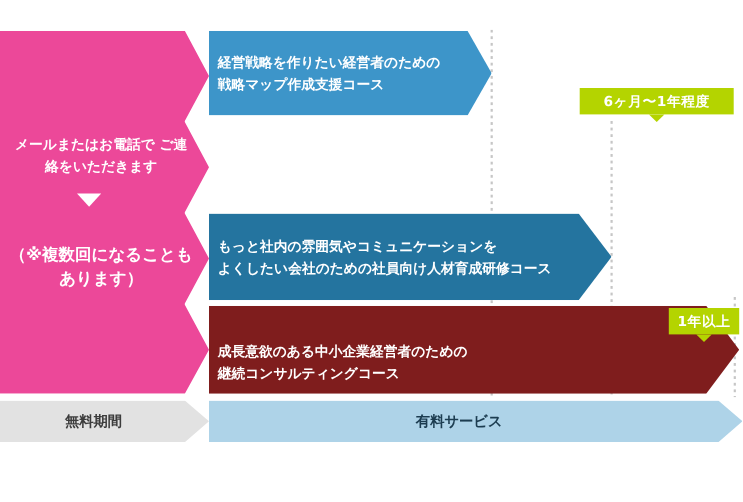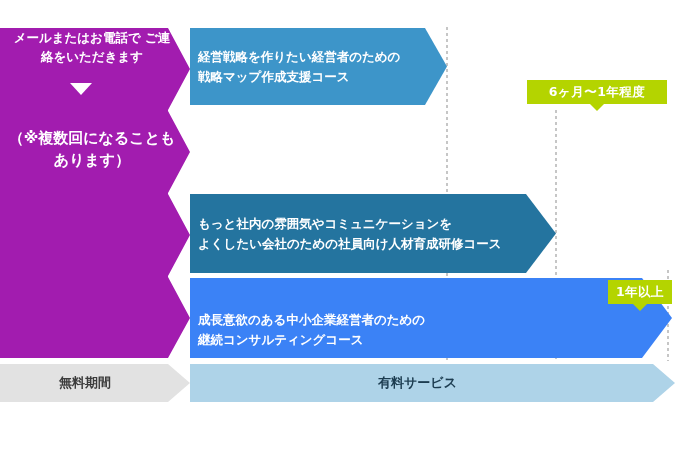--- a/index.html
+++ b/index.html
@@ -32,21 +32,21 @@
     z-index: 1;
   }
 
   
   .left-panel {
     position: absolute;
     left: 0;
     top: 28px;
     width: 190px;
     height: 330px;
-    background: #a21caf;
+    background: #ec4899;
     z-index: 2;
     -webkit-clip-path: polygon(
         0 0,
         168px 0,
         190px 41px,
         168px 82px,
         168px 83px,
         190px 124px,
         168px 165px,
         168px 166px,
@@ -67,21 +67,21 @@
         168px 166px,
         190px 207px,
         168px 248px,
         168px 249px,
         190px 290px,
         168px 330px,
         0 330px);
     display: flex;
     flex-direction: column;
     align-items: center;
-    justify-content: flex-start;
+    justify-content: center;
     box-sizing: border-box;
     padding: 0 6px 0 0;
   }
   .left-block {
     color: #ffffff;
     text-align: center;
     font-size: 12.5px;
     font-weight: bold;
     line-height: 1.55;
     width: 168px;
@@ -201,21 +201,21 @@
   </div>
 
   <div class="course-row" style="top: 28px; width: 257px; height: 77px; background: rgb(61, 149, 201); clip-path: polygon(0px 0px, 235px 0px, 257px 38.5px, 235px 77px, 0px 77px);">
     <div class="course-label">経営戦略を作りたい経営者のための
 戦略マップ作成支援コース</div>
   </div>
   <div class="course-row" style="top: 194px; width: 366px; height: 79px; background: rgb(36, 116, 159); clip-path: polygon(0px 0px, 336px 0px, 366px 39.5px, 336px 79px, 0px 79px);">
     <div class="course-label">もっと社内の雰囲気やコミュニケーションを
 よくしたい会社のための社員向け人材育成研修コース</div>
   </div>
-  <div class="course-row" style="top: 278px; width: 482px; height: 103px; background: #3b82f6; clip-path: polygon(0px 0px, 452px 0px, 482px 40px, 452px 80px, 0px 80px);">
+  <div class="course-row" style="top: 278px; width: 482px; height: 103px; background: #7f1d1d; clip-path: polygon(0px 0px, 452px 0px, 482px 40px, 452px 80px, 0px 80px);">
     <div class="course-label">成長意欲のある中小企業経営者のための
 継続コンサルティングコース</div>
   </div>
 
   <div class="badge" style="left: 527px; top: 80px; width: 140px;">
     <span>6ヶ月〜1年程度</span>
     <span class="notch"></span>
   </div>
   <div class="badge" style="left: 608px; top: 247px; width: 64px; margin-top: 33px;">
     <span>1年以上</span>

